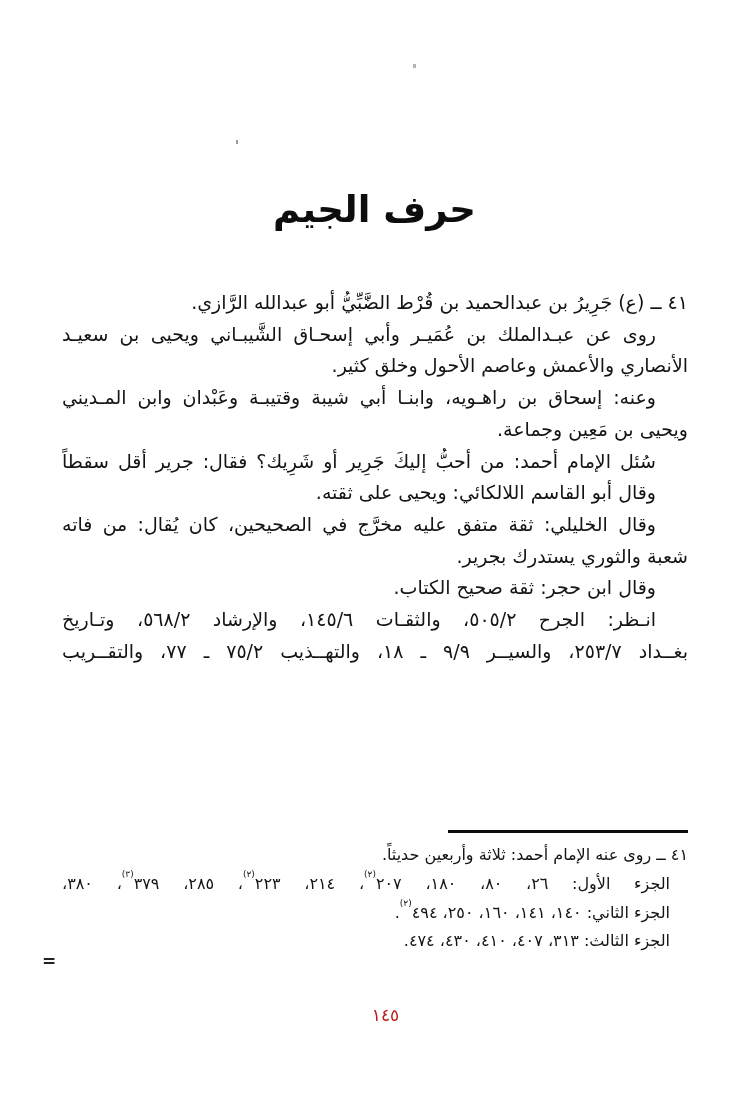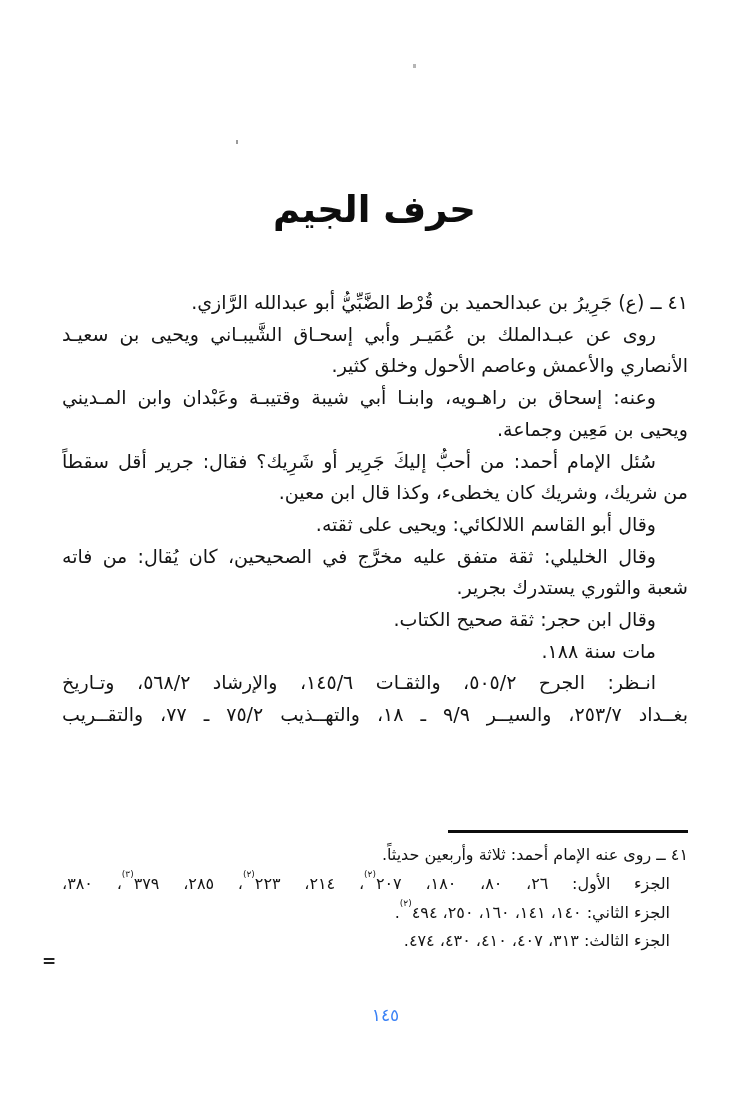--- a/index.html
+++ b/index.html
@@ -32,21 +32,21 @@
     font-size:16px;line-height:28.8px;direction:rtl;
   }
   .fn-line{white-space:nowrap;text-align:right;}
   .fn-line.just{white-space:normal;text-align:justify;text-align-last:justify;}
   .fn-line.ind{padding-right:18px;}
   .fn-line.cont{padding-right:248px;}
   .fnsup{font-size:9px;line-height:0;position:relative;top:-5px;}
   
   .page-number{
     position:absolute;top:1005px;right:0;left:22px;
-    text-align:center;font-size:17px;color:#3b82f6;
+    text-align:center;font-size:17px;color:#b91c1c;
   }
   
   .cont-mark{
     position:absolute;top:951px;left:42px;
     font-size:17px;font-weight:bold;color:#222;
   }
   
   .speck1{position:absolute;left:413px;top:64px;width:3px;height:4px;background:#b5b5b5;}
   .speck2{position:absolute;left:236px;top:140px;width:2px;height:4px;background:#9a9a9a;}
 </style>
@@ -60,26 +60,24 @@
 
   <div class="chapter-title">حرف الجيم</div>
 
   <div class="body-block">
     <div class="b-line">٤١ ــ (ع) جَرِيرُ بن عبدالحميد بن قُرْط الضَّبِّيُّ أبو عبدالله الرَّازي.</div>
     <div class="b-line just ind">روى عن عبـدالملك بن عُمَيـر وأبي إسحـاق الشَّيبـاني ويحيى بن سعيـد</div>
     <div class="b-line">الأنصاري والأعمش وعاصم الأحول وخلق كثير.</div>
     <div class="b-line just ind">وعنه: إسحاق بن راهـويه، وابنـا أبي شيبة وقتيبـة وعَبْدان وابن المـديني</div>
     <div class="b-line">ويحيى بن مَعِين وجماعة.</div>
     <div class="b-line just ind">سُئل الإمام أحمد: من أحبُّ إليكَ جَرِير أو شَرِيك؟ فقال: جرير أقل سقطاً</div>
-    <div class="b-line">من شريك، وشريك كان يخطىء، وكذا قال ابن معين.</div>
     <div class="b-line ind">وقال أبو القاسم اللالكائي: ويحيى على ثقته.</div>
     <div class="b-line just ind">وقال الخليلي: ثقة متفق عليه مخرَّج في الصحيحين، كان يُقال: من فاته</div>
     <div class="b-line">شعبة والثوري يستدرك بجرير.</div>
     <div class="b-line ind">وقال ابن حجر: ثقة صحيح الكتاب.</div>
-    <div class="b-line ind">مات سنة ١٨٨.</div>
     <div class="b-line just ind">انـظر: الجرح ٥٠٥/٢، والثقـات ١٤٥/٦، والإرشاد ٥٦٨/٢، وتـاريخ</div>
     <div class="b-line just">بغــداد ٢٥٣/٧، والسيــر ٩/٩ ـ ١٨، والتهــذيب ٧٥/٢ ـ ٧٧، والتقــريب</div>
   </div>
 
   <div class="fn-sep"></div>
 
   <div class="fn-block">
     <div class="fn-line">٤١ ــ روى عنه الإمام أحمد: ثلاثة وأربعين حديثاً.</div>
     <div class="fn-line just ind"><span>الجزء الأول: ٢٦، ٨٠، ١٨٠، ٢٠٧</span><sup class="fnsup">(٢)</sup><span>، ٢١٤، ٢٢٣</span><sup class="fnsup">(٢)</sup><span>، ٢٨٥، ٣٧٩</span><sup class="fnsup">(٣)</sup><span>، ٣٨٠،</span></div>
     <div class="fn-line ind"><span>الجزء الثاني: ١٤٠، ١٤١، ١٦٠، ٢٥٠، ٤٩٤</span><sup class="fnsup">(٢)</sup><span>.</span></div>

